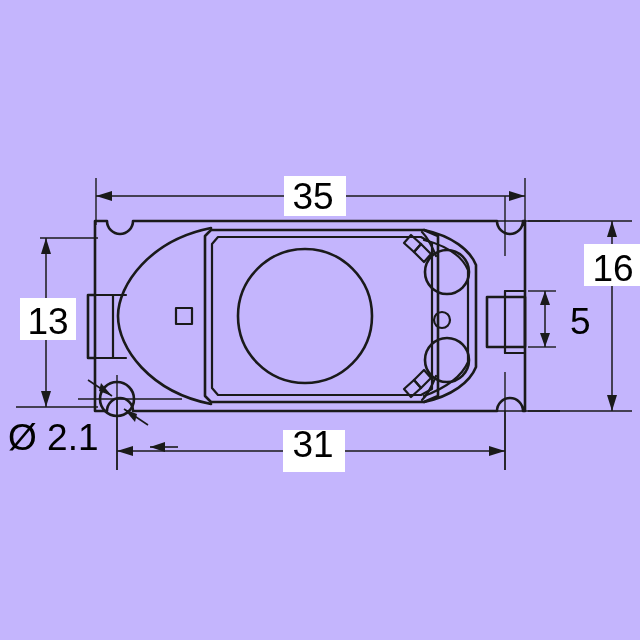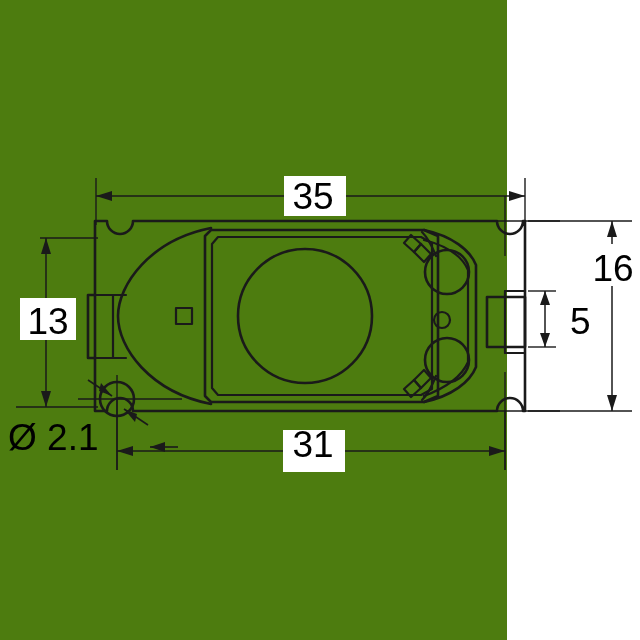--- a/index.html
+++ b/index.html
@@ -8,23 +8,23 @@
     background: #ffffff;
   }
   body {
     width: 640px;
     height: 640px;
     font-family: "Liberation Sans", sans-serif;
     overflow: hidden;
   }
   #drawing-root {
     position: relative;
-    width: 507px;
+    width: 640px;
     height: 640px;
-    background: #4d7c0f;
+    background: #c4b5fd;
   }
   svg.drawing {
     display: block;
     width: 640px;
     height: 640px;
   }
   .part-line {
     fill: none;
     stroke: #1a1a1a;
     stroke-width: 2.6;

